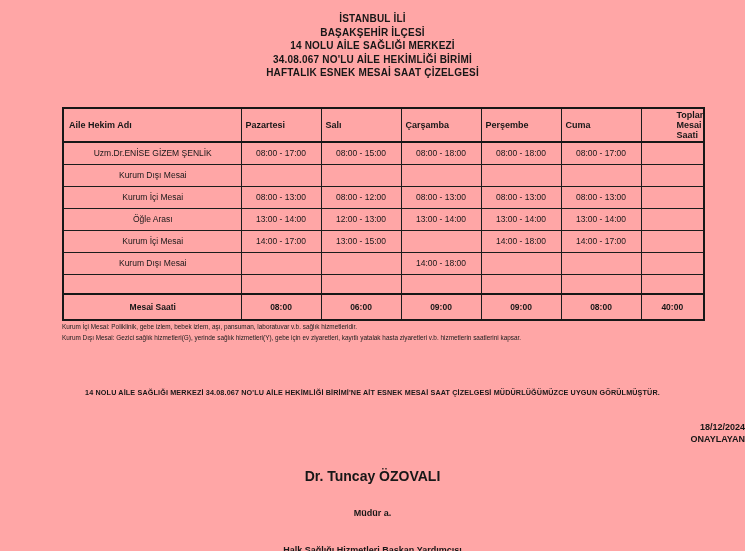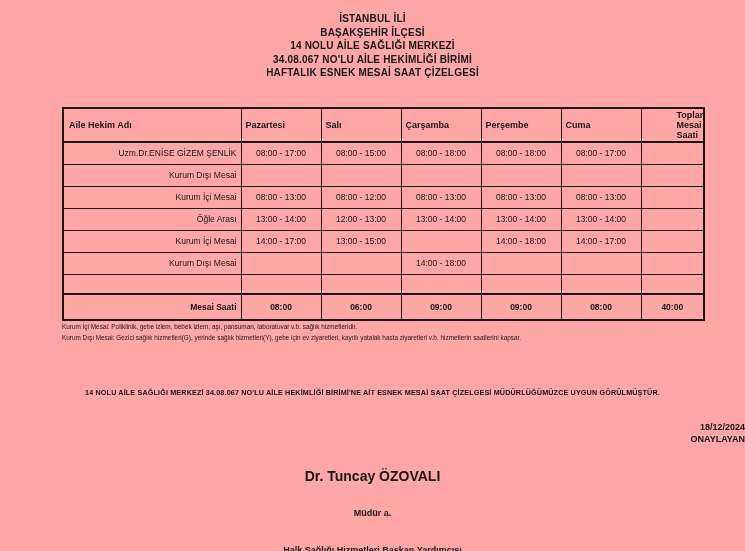--- a/index.html
+++ b/index.html
@@ -62,21 +62,21 @@
   }
   table.schedule thead th.total-col { white-space: normal; line-height: 10px; padding-left: 35px; }
   table.schedule tbody tr { height: 22px; }
   table.schedule tbody tr.empty-row { height: 20px; }
   table.schedule tbody tr.total-row {
     height: 26px;
     font-weight: bold;
     border-top: 2.5px solid #1a1a1a;
   }
   table.schedule tbody tr.total-row td { border-top: 2.5px solid #1a1a1a; }
-  table.schedule td.label-cell { text-align: right; padding-left: 5px; }
+  table.schedule td.label-cell { text-align: center; padding-left: 5px; }
   table.schedule td.time-cell { text-align: center; }
 
   
   .footnotes {
     position: absolute;
     top: 321px; left: 62px; right: 30px;
   }
   .footnotes .fline {
     font-size: 6.4px;
     line-height: 11px;

